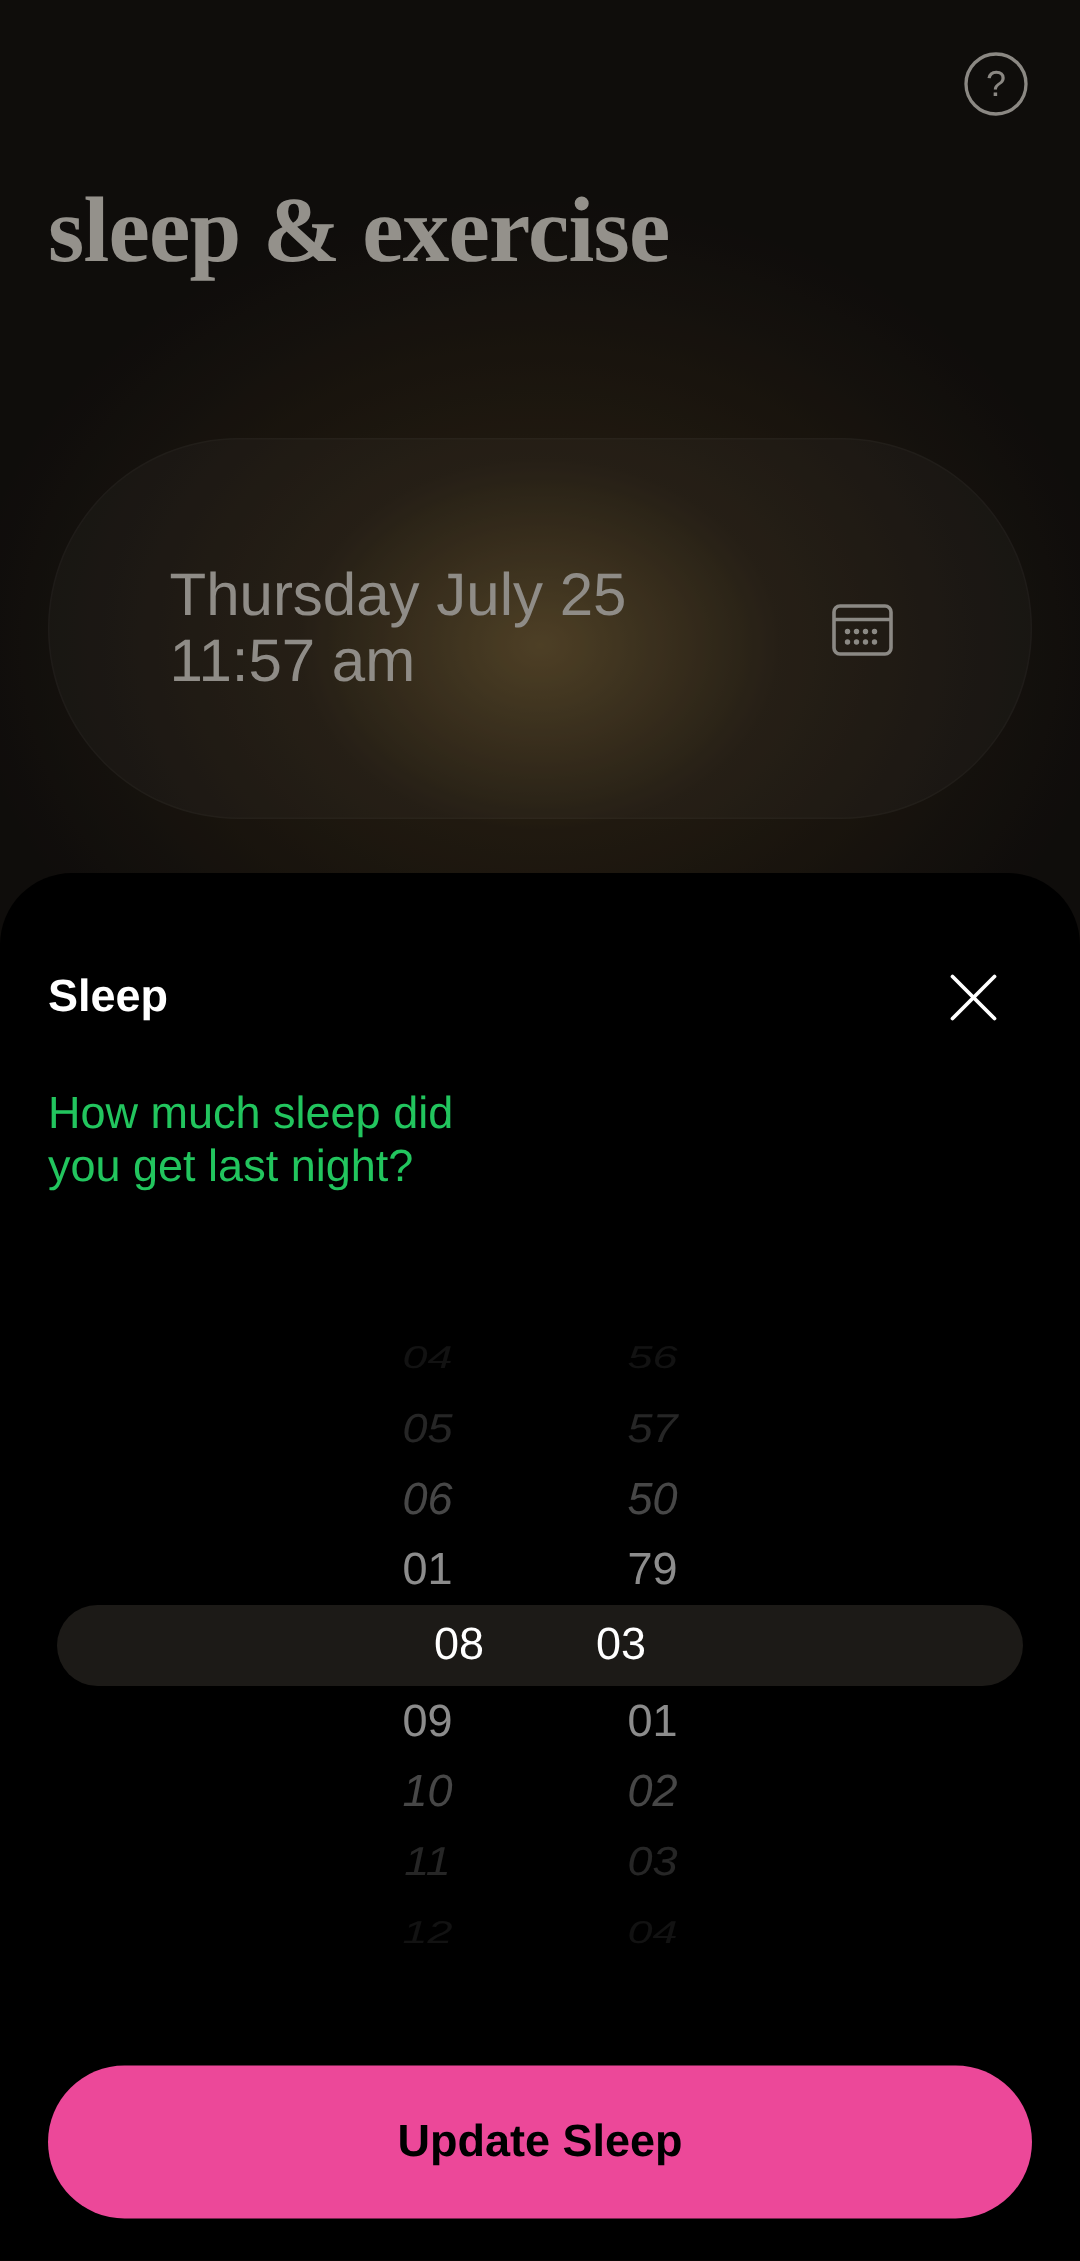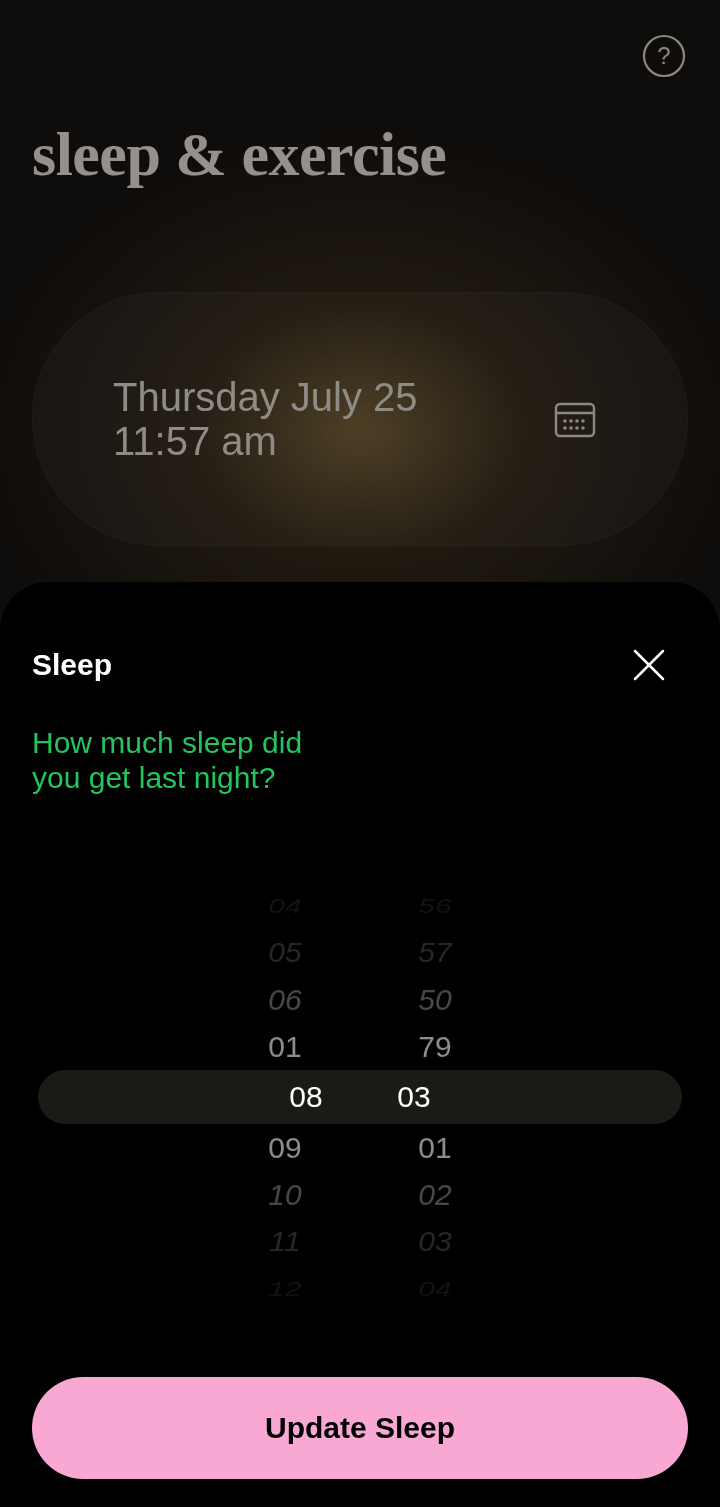--- a/index.html
+++ b/index.html
@@ -175,21 +175,21 @@
   .o2 { color: rgba(255,255,255,0.28); font-style: italic; }
   .o3 { color: rgba(255,255,255,0.15); font-style: italic; transform: scaleY(0.9); }
   .o4 { color: rgba(255,255,255,0.07); font-style: italic; transform: scaleY(0.7); }
 
   
   .update-btn {
     position: absolute;
     left: 32px; right: 32px;
     bottom: 28px;
     height: 102px;
-    background: #f9a8d4;
+    background: #ec4899;
     color: #000;
     border: none;
     border-radius: 51px;
     font-size: 30px;
     font-weight: 600;
     cursor: pointer;
   }
 </style>
 </head>
 <body>

